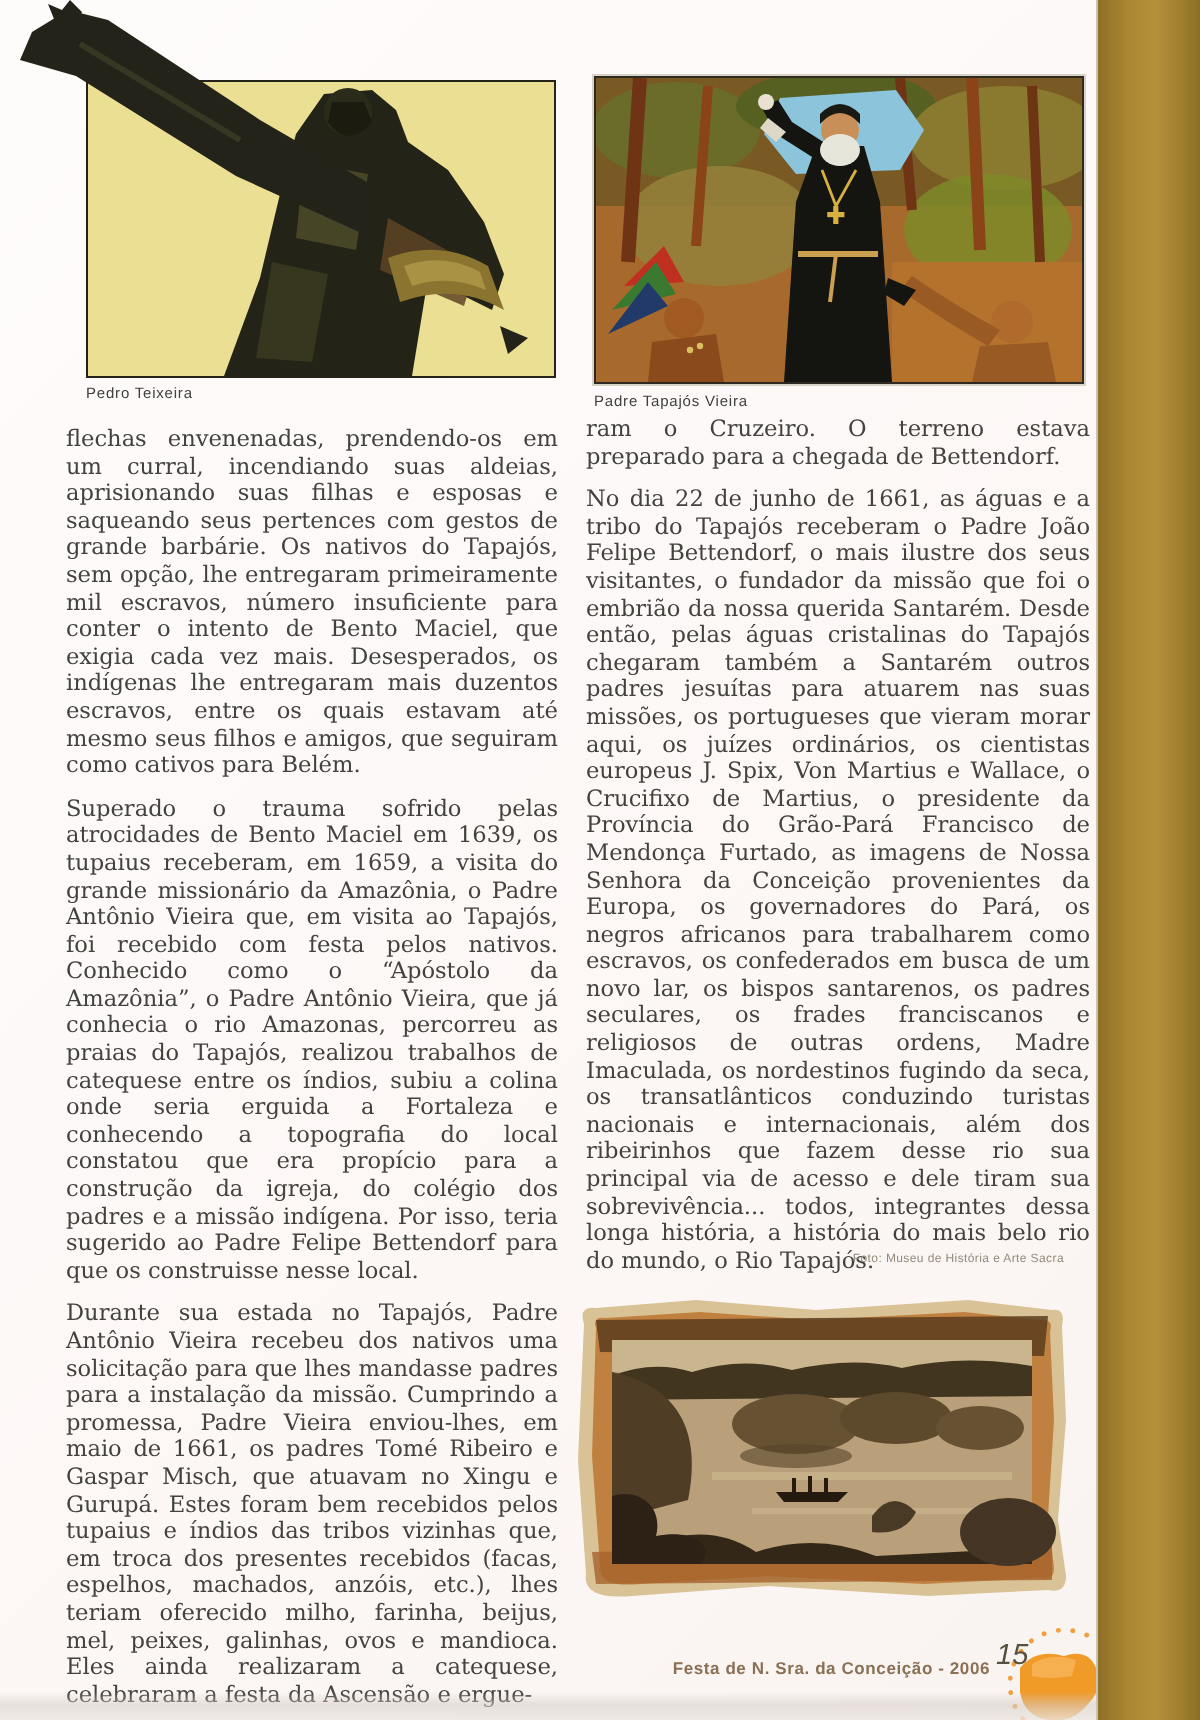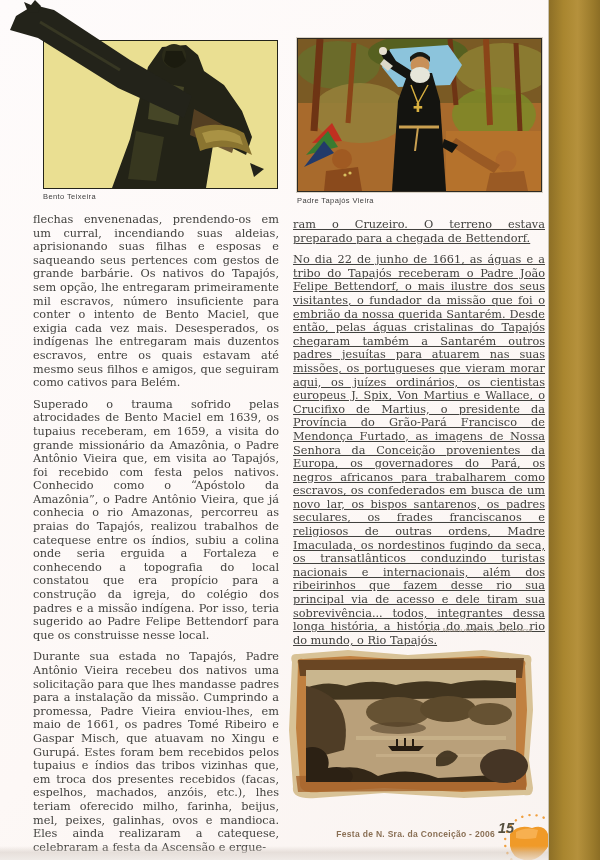--- a/index.html
+++ b/index.html
@@ -29,38 +29,38 @@
   .caption{
     position:absolute;font-family:"Liberation Sans","DejaVu Sans",sans-serif;
     font-size:7.5px;color:#3f3f3f;letter-spacing:.4px;z-index:1;
   }
   .caption-statue{left:43px;top:192px;}
   .caption-painting{left:297px;top:196px;}
   
   .col{position:absolute;color:#42423f;font-size:11.3px;line-height:13.6px;text-align:justify;z-index:1;}
   .col p{margin:0 0 8px 0;}
   .col-left{left:33px;top:213px;width:246px;}
-  .col-right{left:293px;top:218px;width:252px;text-decoration:underline;}
+  .col-right{left:293px;top:208px;width:252px;}
   
   .river-photo{position:absolute;left:286px;top:648px;width:248px;height:156px;z-index:1;}
   .photo-credit{
     position:absolute;left:360px;top:627px;width:172px;text-align:right;
     font-family:"Liberation Sans","DejaVu Sans",sans-serif;font-size:6px;
     color:#958a7c;z-index:2;letter-spacing:.2px;
   }
   
   .footer-text{
     position:absolute;left:270px;top:829px;width:225px;text-align:right;
     font-family:"Liberation Sans","DejaVu Sans",sans-serif;
     font-size:8.5px;font-weight:600;color:#8a7055;letter-spacing:.3px;z-index:3;
   }
   .page-number{
     position:absolute;left:498px;top:820px;width:34px;
     font-family:"Liberation Sans","DejaVu Sans",sans-serif;
-    font-size:14.5px;font-weight:bold;color:#55503f;z-index:6;font-style:italic;
+    font-size:14.5px;font-weight:normal;color:#55503f;z-index:6;font-style:italic;
   }
   .globe-logo{position:absolute;left:492px;top:810px;width:78px;height:50px;z-index:2;}
   .bottom-edge{
     position:absolute;left:0;top:846px;width:548px;height:14px;z-index:4;
     background:linear-gradient(to bottom,rgba(233,226,221,0) 0%,rgba(213,204,197,.55) 45%,rgba(236,231,227,.8) 100%);
   }
 </style>
 </head>
 <body>
 
@@ -86,21 +86,21 @@
 
       <path d="M206 122 L220 128 L210 136 Z" fill="#23231a"></path>
     </svg>
   </div>
 
   <svg class="statue-arm-overlay" width="300" height="200" viewBox="0 0 300 200">
     <path d="M16 16 L34 5 L54 10 L130 60 L192 96 L184 118 L118 88 L38 38 L10 30 Z" fill="#23231a"></path>
     <path d="M28 12 L24 2 L31 5 L35 0 L41 6 L38 13 Z" fill="#23231a"></path>
     <path d="M40 22 L120 70" stroke="#45452a" stroke-width="3" fill="none" opacity=".6"></path>
   </svg>
-  <div class="caption caption-statue">Bento Teixeira</div>
+  <div class="caption caption-statue">Pedro Teixeira</div>
 
   <div class="painting-frame">
     <svg width="243" height="152" viewBox="0 0 243 152">
 
       <rect x="0" y="0" width="243" height="152" fill="#a86a2c"></rect>
       <rect x="0" y="0" width="243" height="64" fill="#7a5a24"></rect>
       <ellipse cx="40" cy="26" rx="42" ry="24" fill="#6b6b2a"></ellipse>
       <ellipse cx="120" cy="14" rx="50" ry="18" fill="#566020"></ellipse>
       <ellipse cx="205" cy="30" rx="48" ry="26" fill="#8a7a30"></ellipse>
       <ellipse cx="62" cy="74" rx="48" ry="30" fill="#94803a" opacity=".9"></ellipse>

